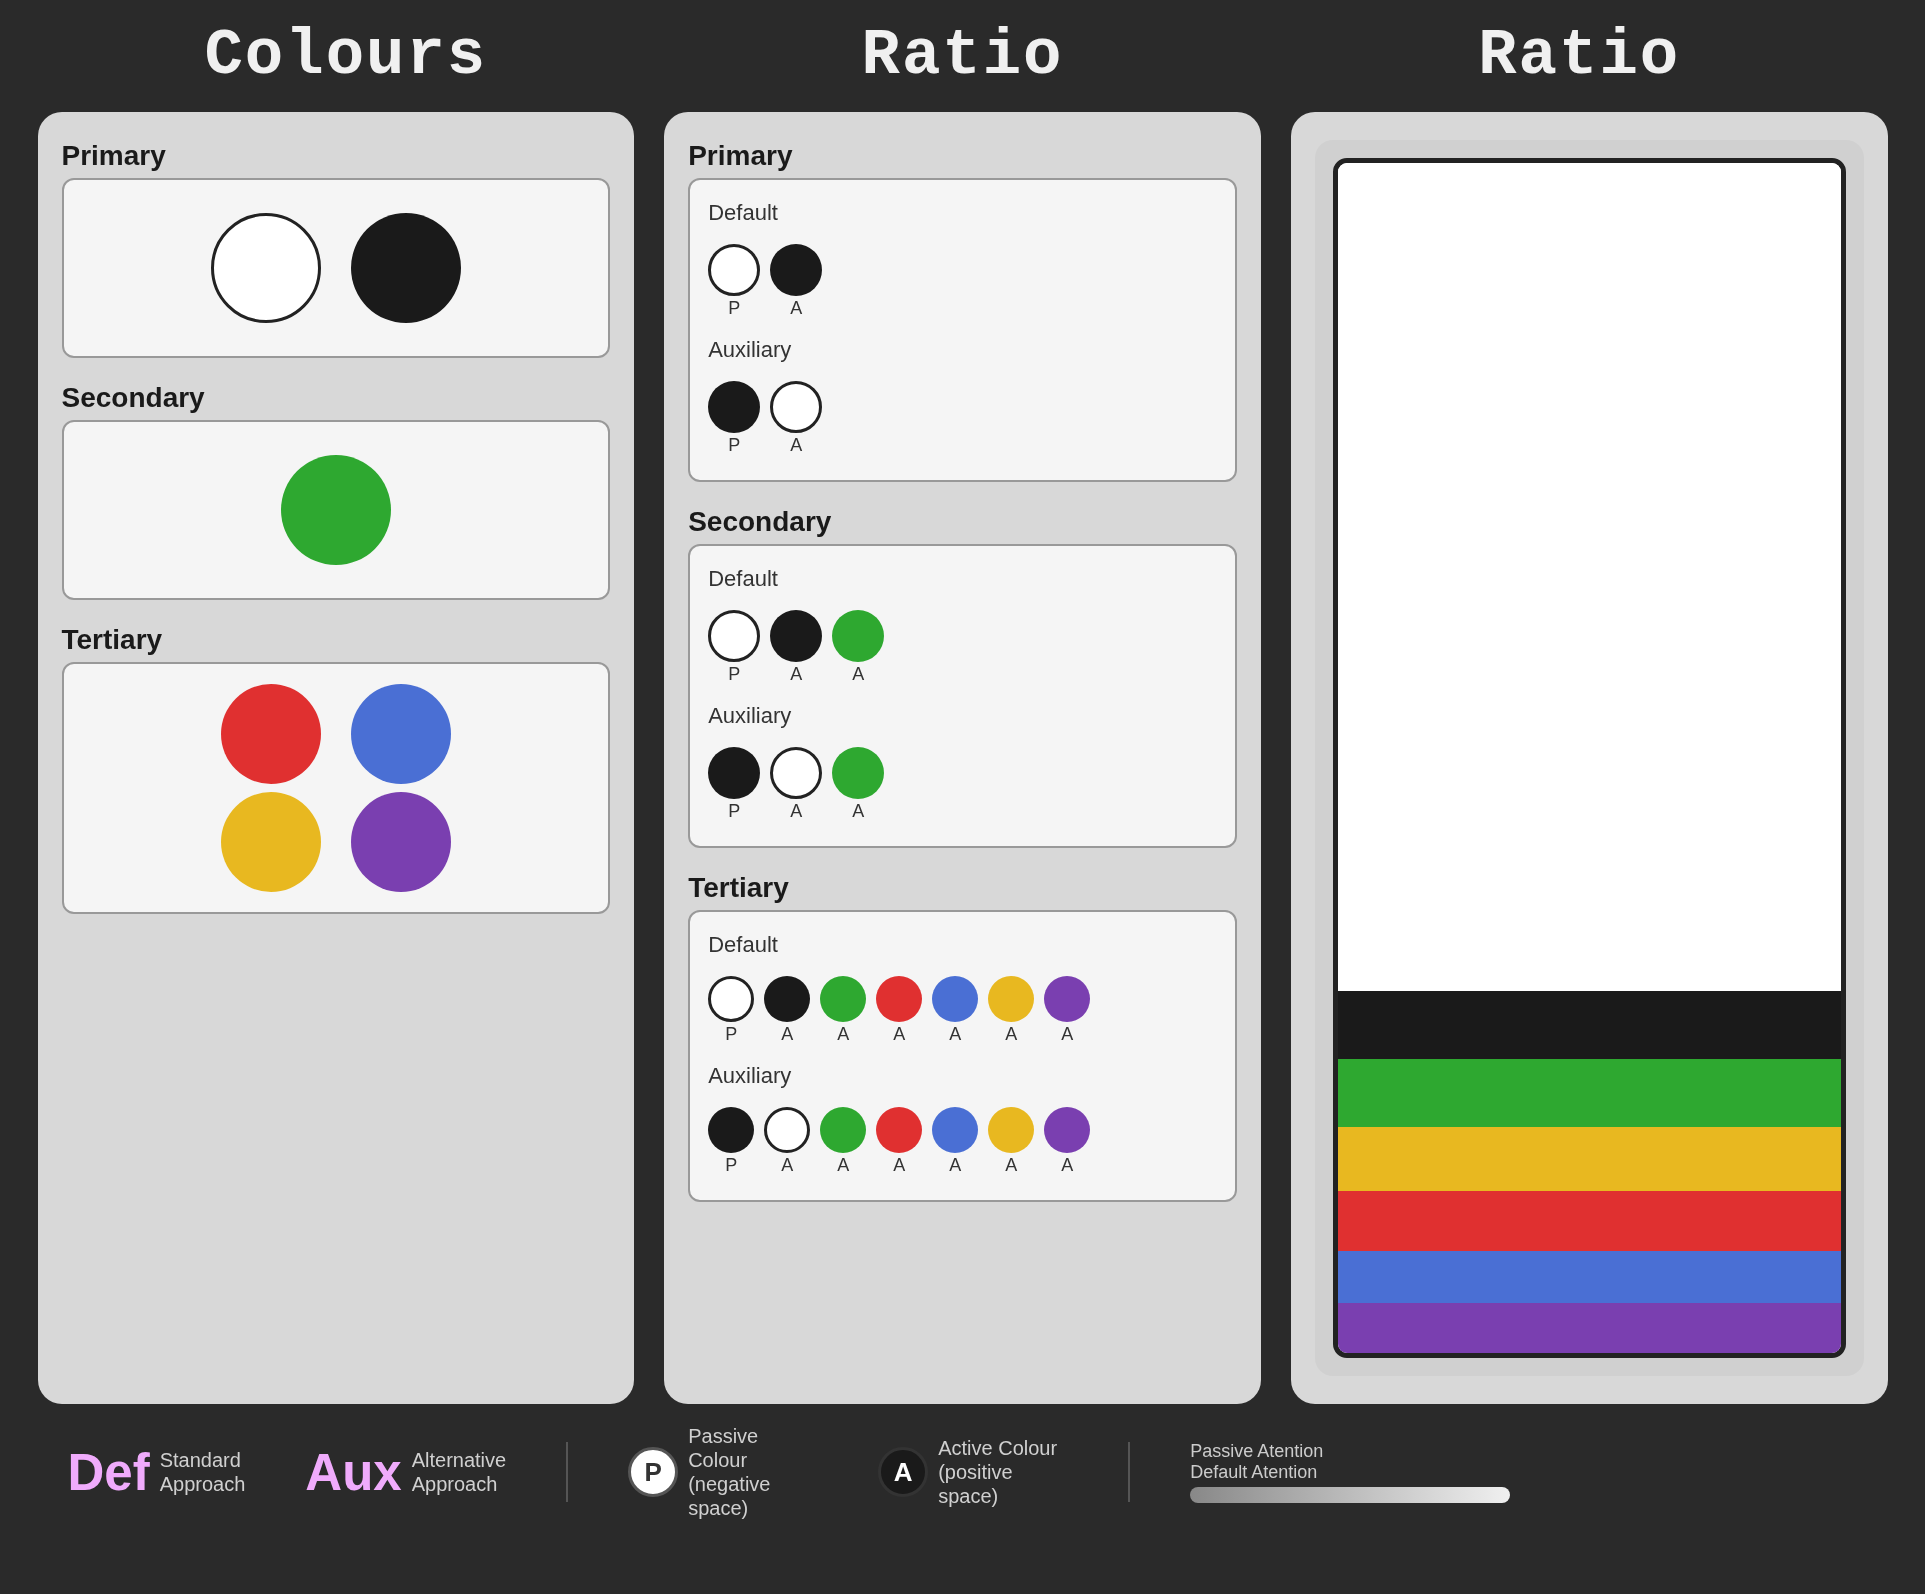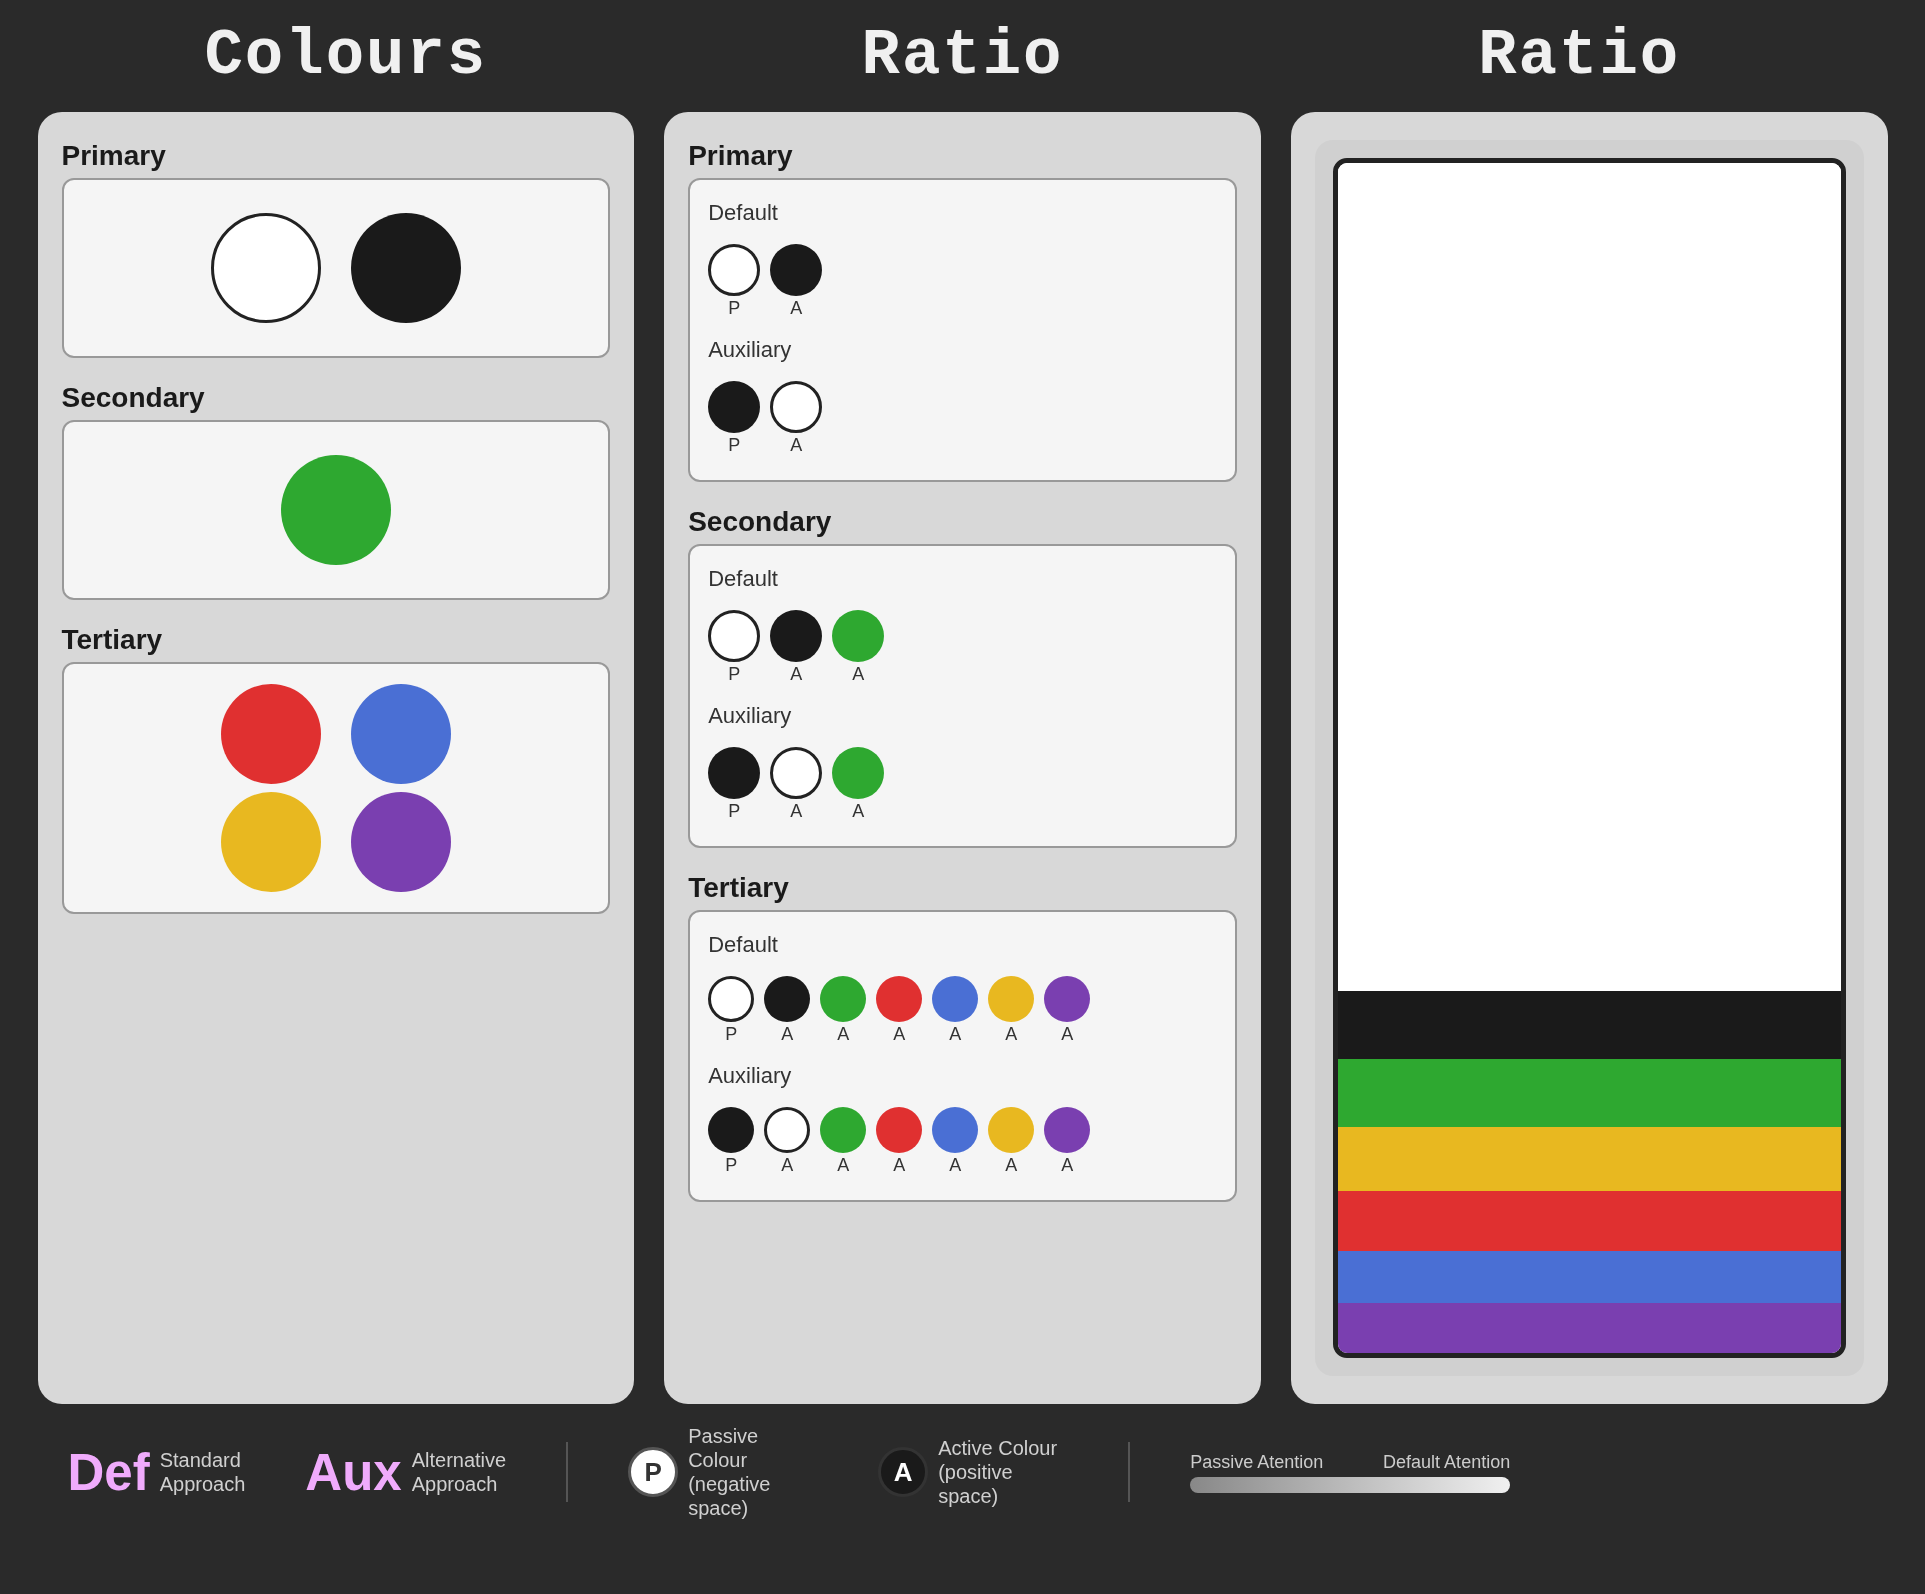--- a/index.html
+++ b/index.html
@@ -195,21 +195,21 @@
     }
 
     .passive-active-bar {
       display: flex;
       flex-direction: column;
       gap: 4px;
     }
 
     .pa-labels {
       display: flex;
-      flex-direction: row;
+      flex-direction: column;
       justify-content: space-between;
       color: #ccc;
       font-size: 18px;
     }
 
     .pa-bar {
       width: 320px;
       height: 16px;
       border-radius: 8px;
       background: linear-gradient(to right, #888, #f0f0f0);

